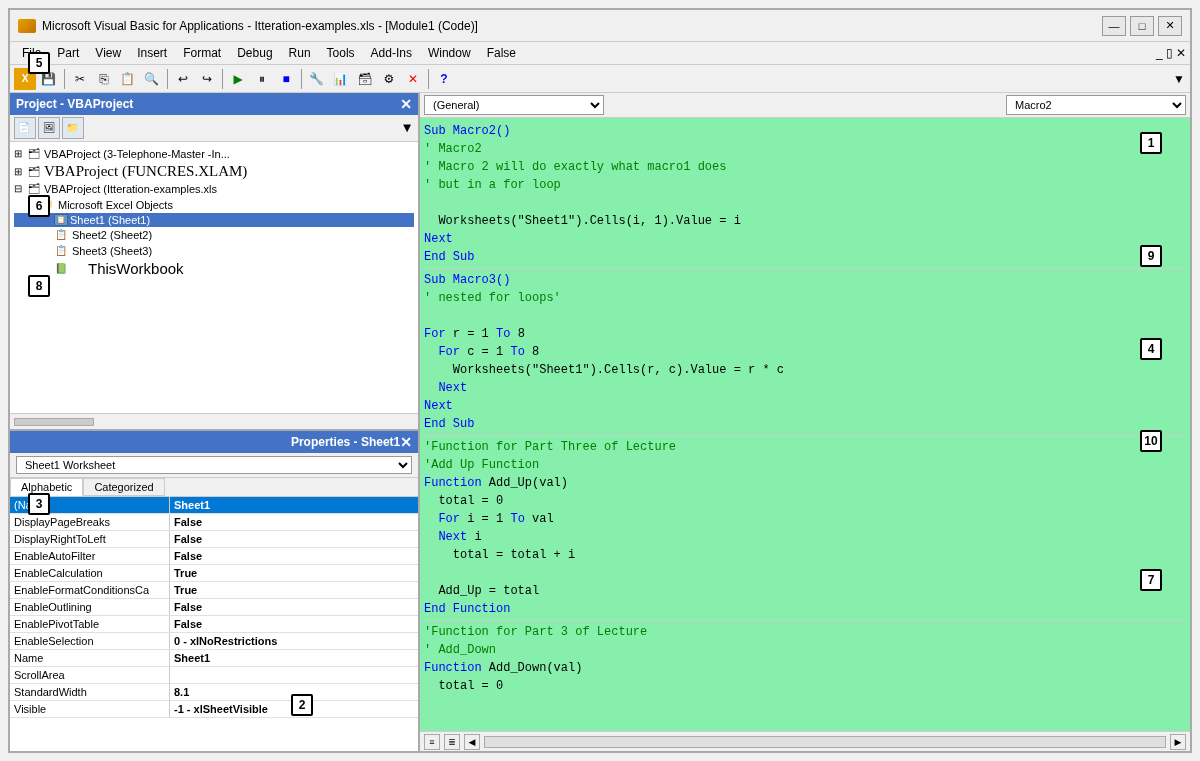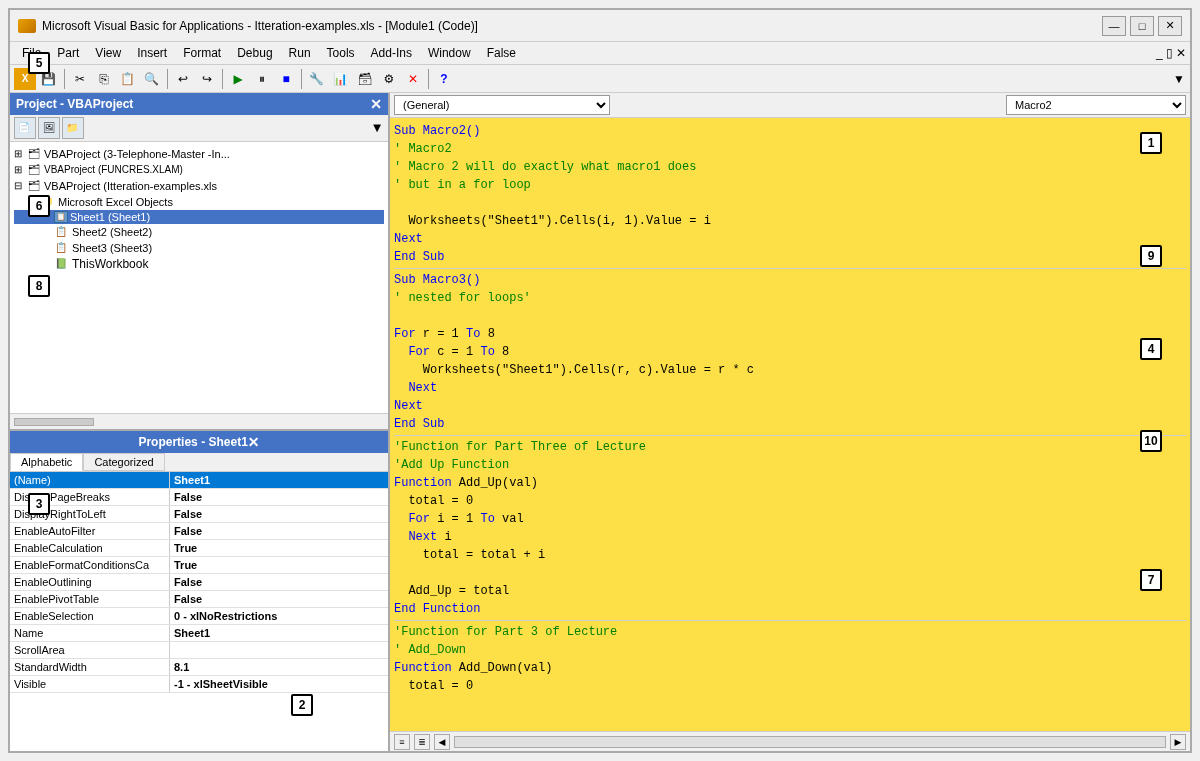--- a/index.html
+++ b/index.html
@@ -44,21 +44,21 @@
     .toolbar-sep { width: 1px; height: 20px; background: #999; margin: 0 2px; }
     
     
     .main-layout {
       display: flex;
       height: calc(761px - 32px - 24px - 28px);
     }
     
     
     .left-panel {
-      width: 380px;
+      width: 410px;
       display: flex;
       flex-direction: column;
       border-right: 2px solid #aaa;
     }
     
     
     .project-panel {
       flex: 1;
       border-bottom: 2px solid #aaa;
       display: flex;
@@ -93,21 +93,21 @@
       height: 320px;
       display: flex;
       flex-direction: column;
     }
     .props-header {
       background: #4472c4;
       color: white;
       padding: 3px 6px;
       display: flex;
       align-items: center;
-      justify-content: center;
+      justify-content: flex-end;
       font-size: 12px;
       font-weight: bold;
     }
     .props-title-bar {
       background: #f0f0f0;
       padding: 3px 6px;
       display: flex;
       align-items: center;
       gap: 4px;
       border-bottom: 1px solid #ccc;
@@ -131,21 +131,21 @@
     }
     .code-header {
       background: #f0f0f0;
       border-bottom: 1px solid #ccc;
       display: flex;
       align-items: center;
       padding: 2px 4px;
       gap: 4px;
     }
     .code-dropdown { border: 1px solid #999; padding: 2px 4px; font-size: 11px; background: white; }
-    .code-body { flex: 1; background: #fde047; overflow: auto; font-family: 'Courier New', monospace; font-size: 12px; padding: 4px; }
+    .code-body { flex: 1; background: #86efac; overflow: auto; font-family: 'Courier New', monospace; font-size: 12px; padding: 4px; }
     .code-line { white-space: pre; line-height: 1.5; }
     .code-blue { color: #0000ff; }
     .code-green { color: #008000; }
     .code-sep { height: 1px; background: #ccc; margin: 2px 0; }
     .code-bottom-bar { height: 20px; background: #f0f0f0; border-top: 1px solid #ccc; display: flex; align-items: center; padding: 0 4px; gap: 4px; }
     
     
     ::-webkit-scrollbar { width: 12px; height: 12px; }
     ::-webkit-scrollbar-track { background: #f0f0f0; }
     ::-webkit-scrollbar-thumb { background: #aaa; border: 1px solid #999; }
@@ -278,21 +278,21 @@
 
             <div class="tree-item">
               <span class="tree-expand">⊞</span>
               <span class="tree-icon">🗂</span>
               <span style="font-size:11px;">VBAProject (3-Telephone-Master -In...</span>
             </div>
 
             <div class="tree-item">
               <span class="tree-expand">⊞</span>
               <span class="tree-icon">🗂</span>
-              <span style="font-size:10px;">VBAProject (FUNCRES.XLAM)</span>
+              <span style="font-size:15px;font-family:Liberation Serif, serif;">VBAProject (FUNCRES.XLAM)</span>
             </div>
 
             <div class="tree-item">
               <span class="tree-expand">⊟</span>
               <span class="tree-icon">🗂</span>
               <span style="font-size:11px;">VBAProject (Itteration-examples.xls</span>
             </div>
 
             <div class="tree-item" style="padding-left:14px;">
               <span class="tree-expand">⊟</span>
@@ -314,36 +314,41 @@
 
             <div class="tree-item" style="padding-left:28px;">
               <span class="tree-expand"> </span>
               <span class="tree-icon" style="font-size:10px;">📋</span>
               <span style="font-size:11px;">Sheet3 (Sheet3)</span>
             </div>
 
             <div class="tree-item" style="padding-left:28px;">
               <span class="tree-expand"> </span>
               <span class="tree-icon" style="font-size:10px;">📗</span>
-              <span style="font-size:12px;">ThisWorkbook</span>
+              <span style="font-size:15px;margin-left:16px;">ThisWorkbook</span>
             </div>
           </div>
 
           <div style="display:flex; border-top:1px solid #ccc; background:#f0f0f0; height:16px;">
             <div style="flex:1; overflow:hidden; display:flex; align-items:center;">
               <div style="width:80px; height:8px; background:#ccc; border:1px solid #aaa; margin-left:4px;"></div>
             </div>
           </div>
         </div>
 
         <div class="properties-panel">
           <div class="props-header">
             <span>Properties - Sheet1</span>
             <span class="panel-close-btn">✕</span>
           </div>
+          <div class="props-title-bar">
+            <select class="props-dropdown">
+              <option>Sheet1 Worksheet</option>
+            </select>
+          </div>
           <div class="props-tabs">
             <div class="props-tab active">Alphabetic</div>
             <div class="props-tab">Categorized</div>
           </div>
           <div class="props-table">
             <div class="props-row selected">
               <div class="props-cell">(Name)</div>
               <div class="props-cell">Sheet1</div>
             </div>
             <div class="props-row">
@@ -393,21 +398,21 @@
             <div class="props-row">
               <div class="props-cell">Visible</div>
               <div class="props-cell">-1 - xlSheetVisible</div>
             </div>
           </div>
         </div>
       </div>
 
       <div class="code-panel">
         <div class="code-header">
-          <select class="code-dropdown" style="width:216px;">
+          <select class="code-dropdown" style="width:180px;">
             <option>(General)</option>
           </select>
           <div style="flex:1"></div>
           <select class="code-dropdown" style="width:180px;">
             <option>Macro2</option>
           </select>
         </div>
         <div class="code-body">
           <div class="code-line code-keyword"><span class="code-blue">Sub Macro2()</span></div>
           <div class="code-line"><span class="code-green">' Macro2</span></div>

